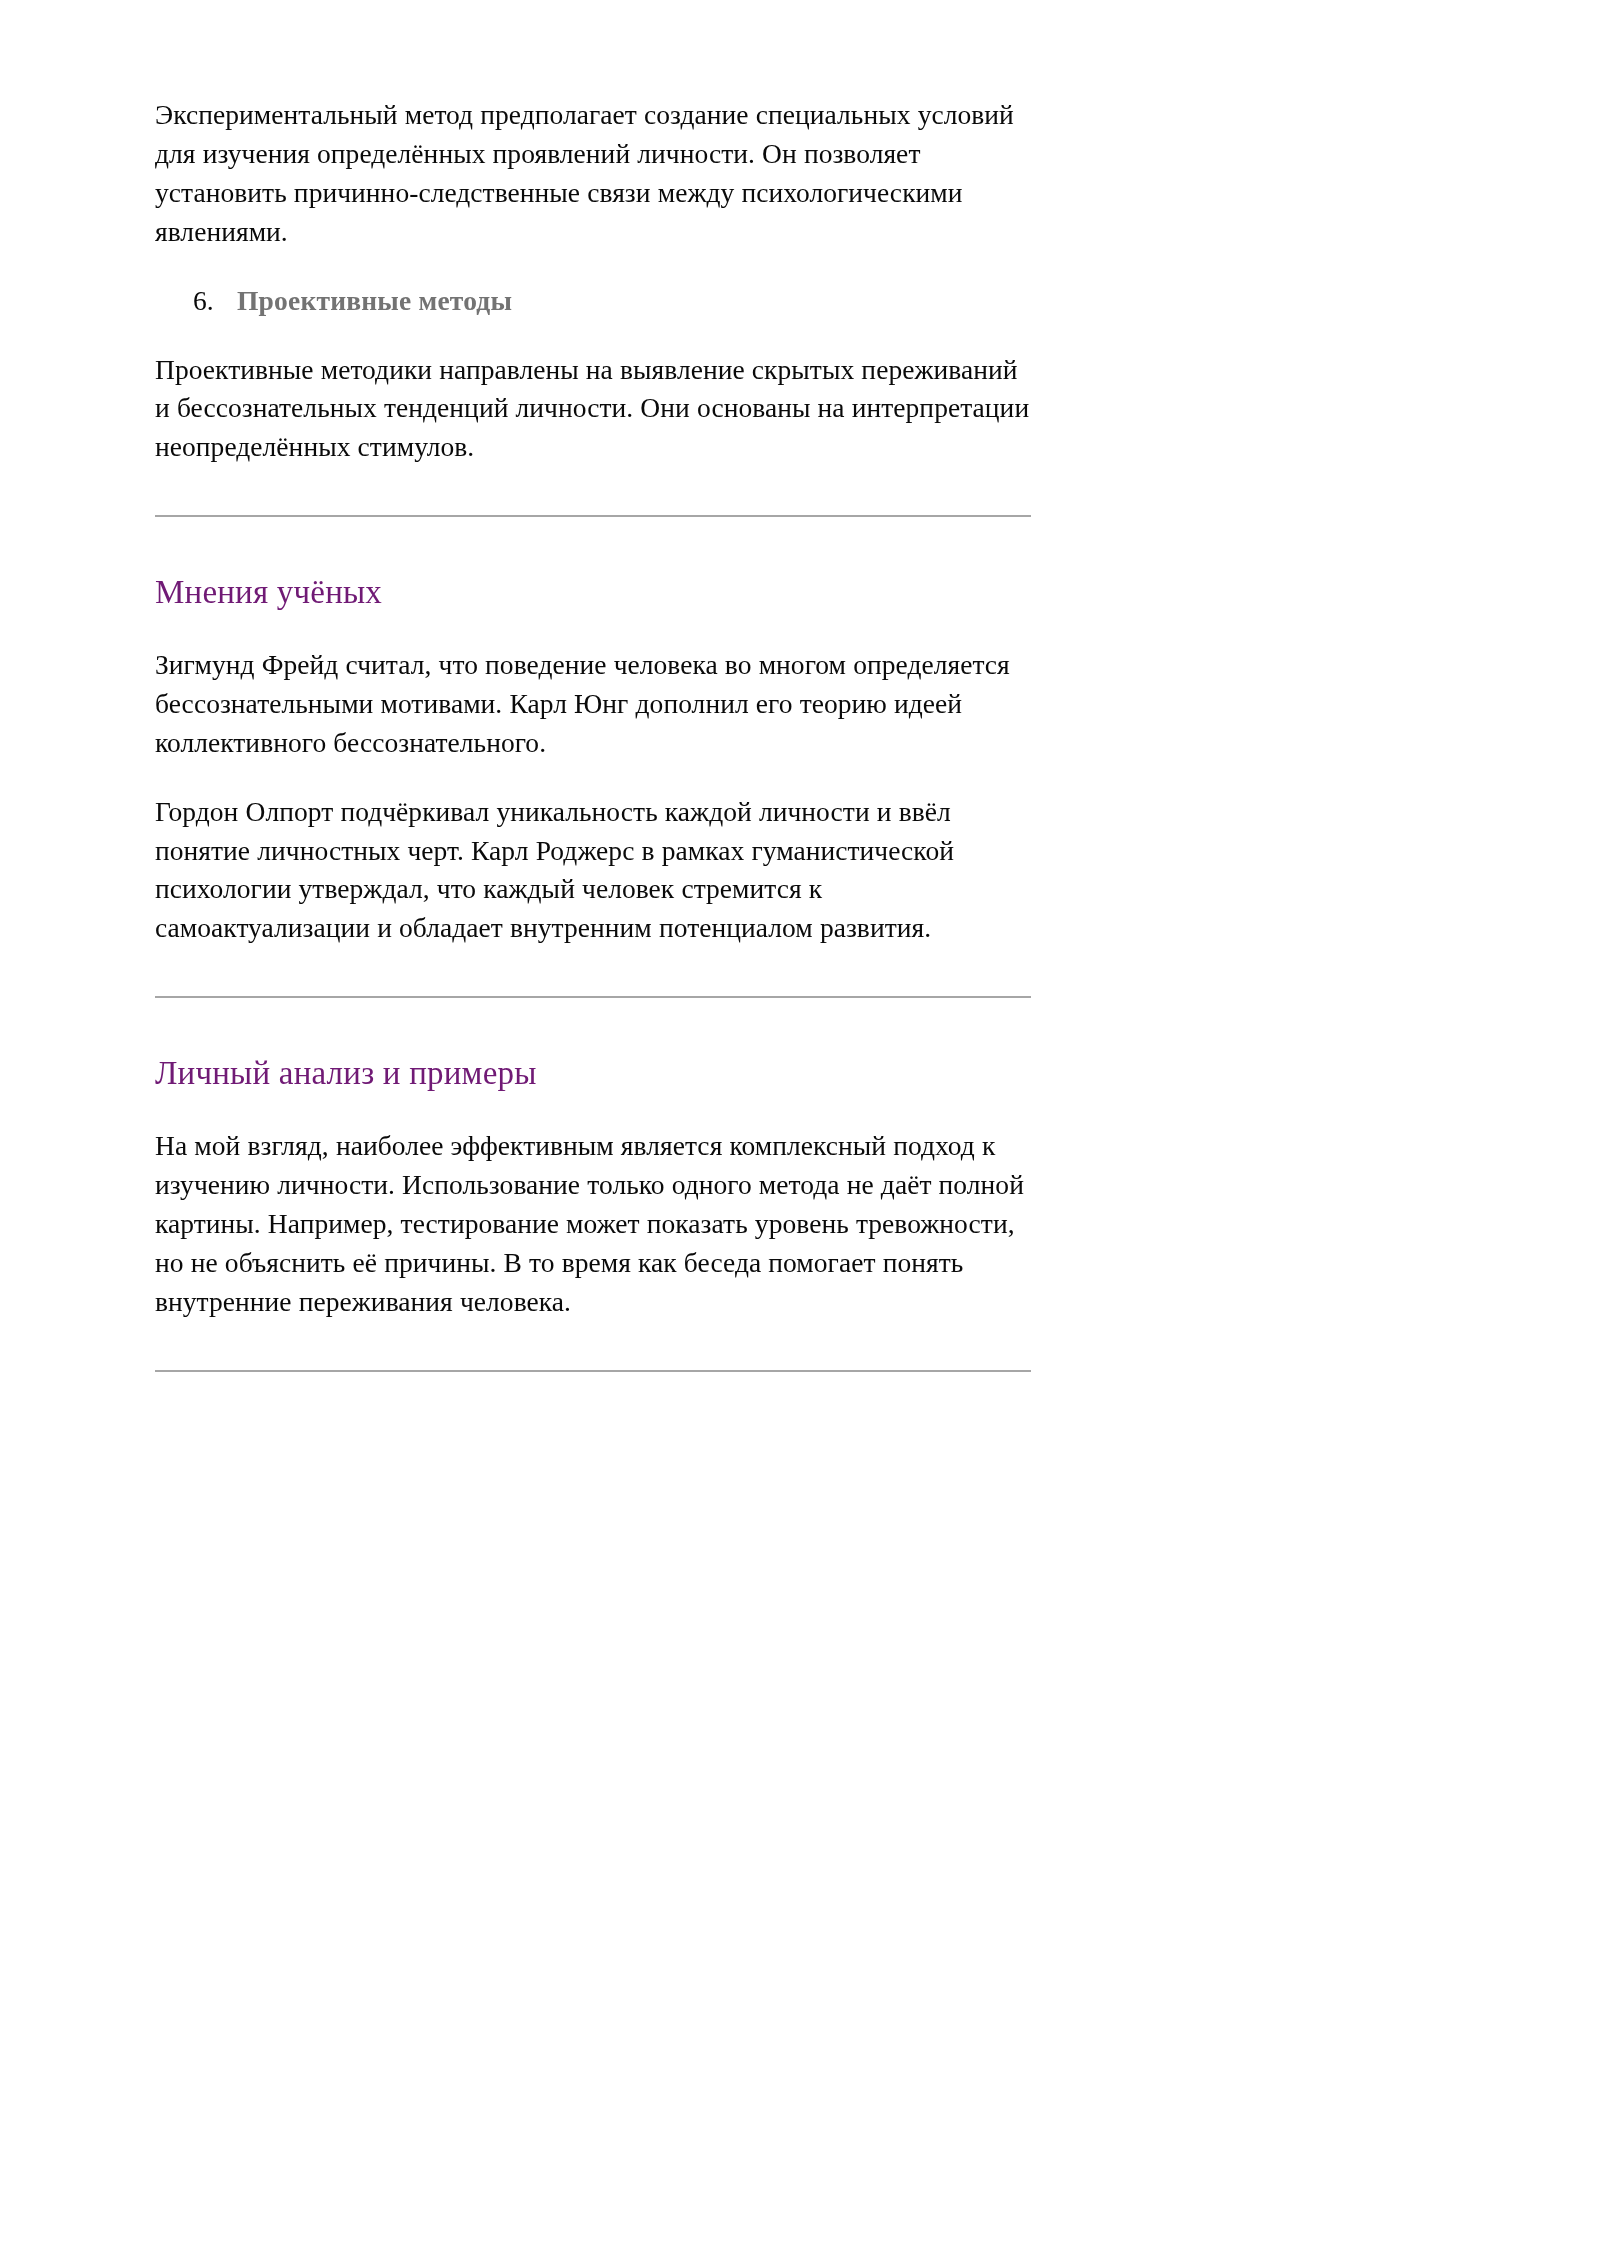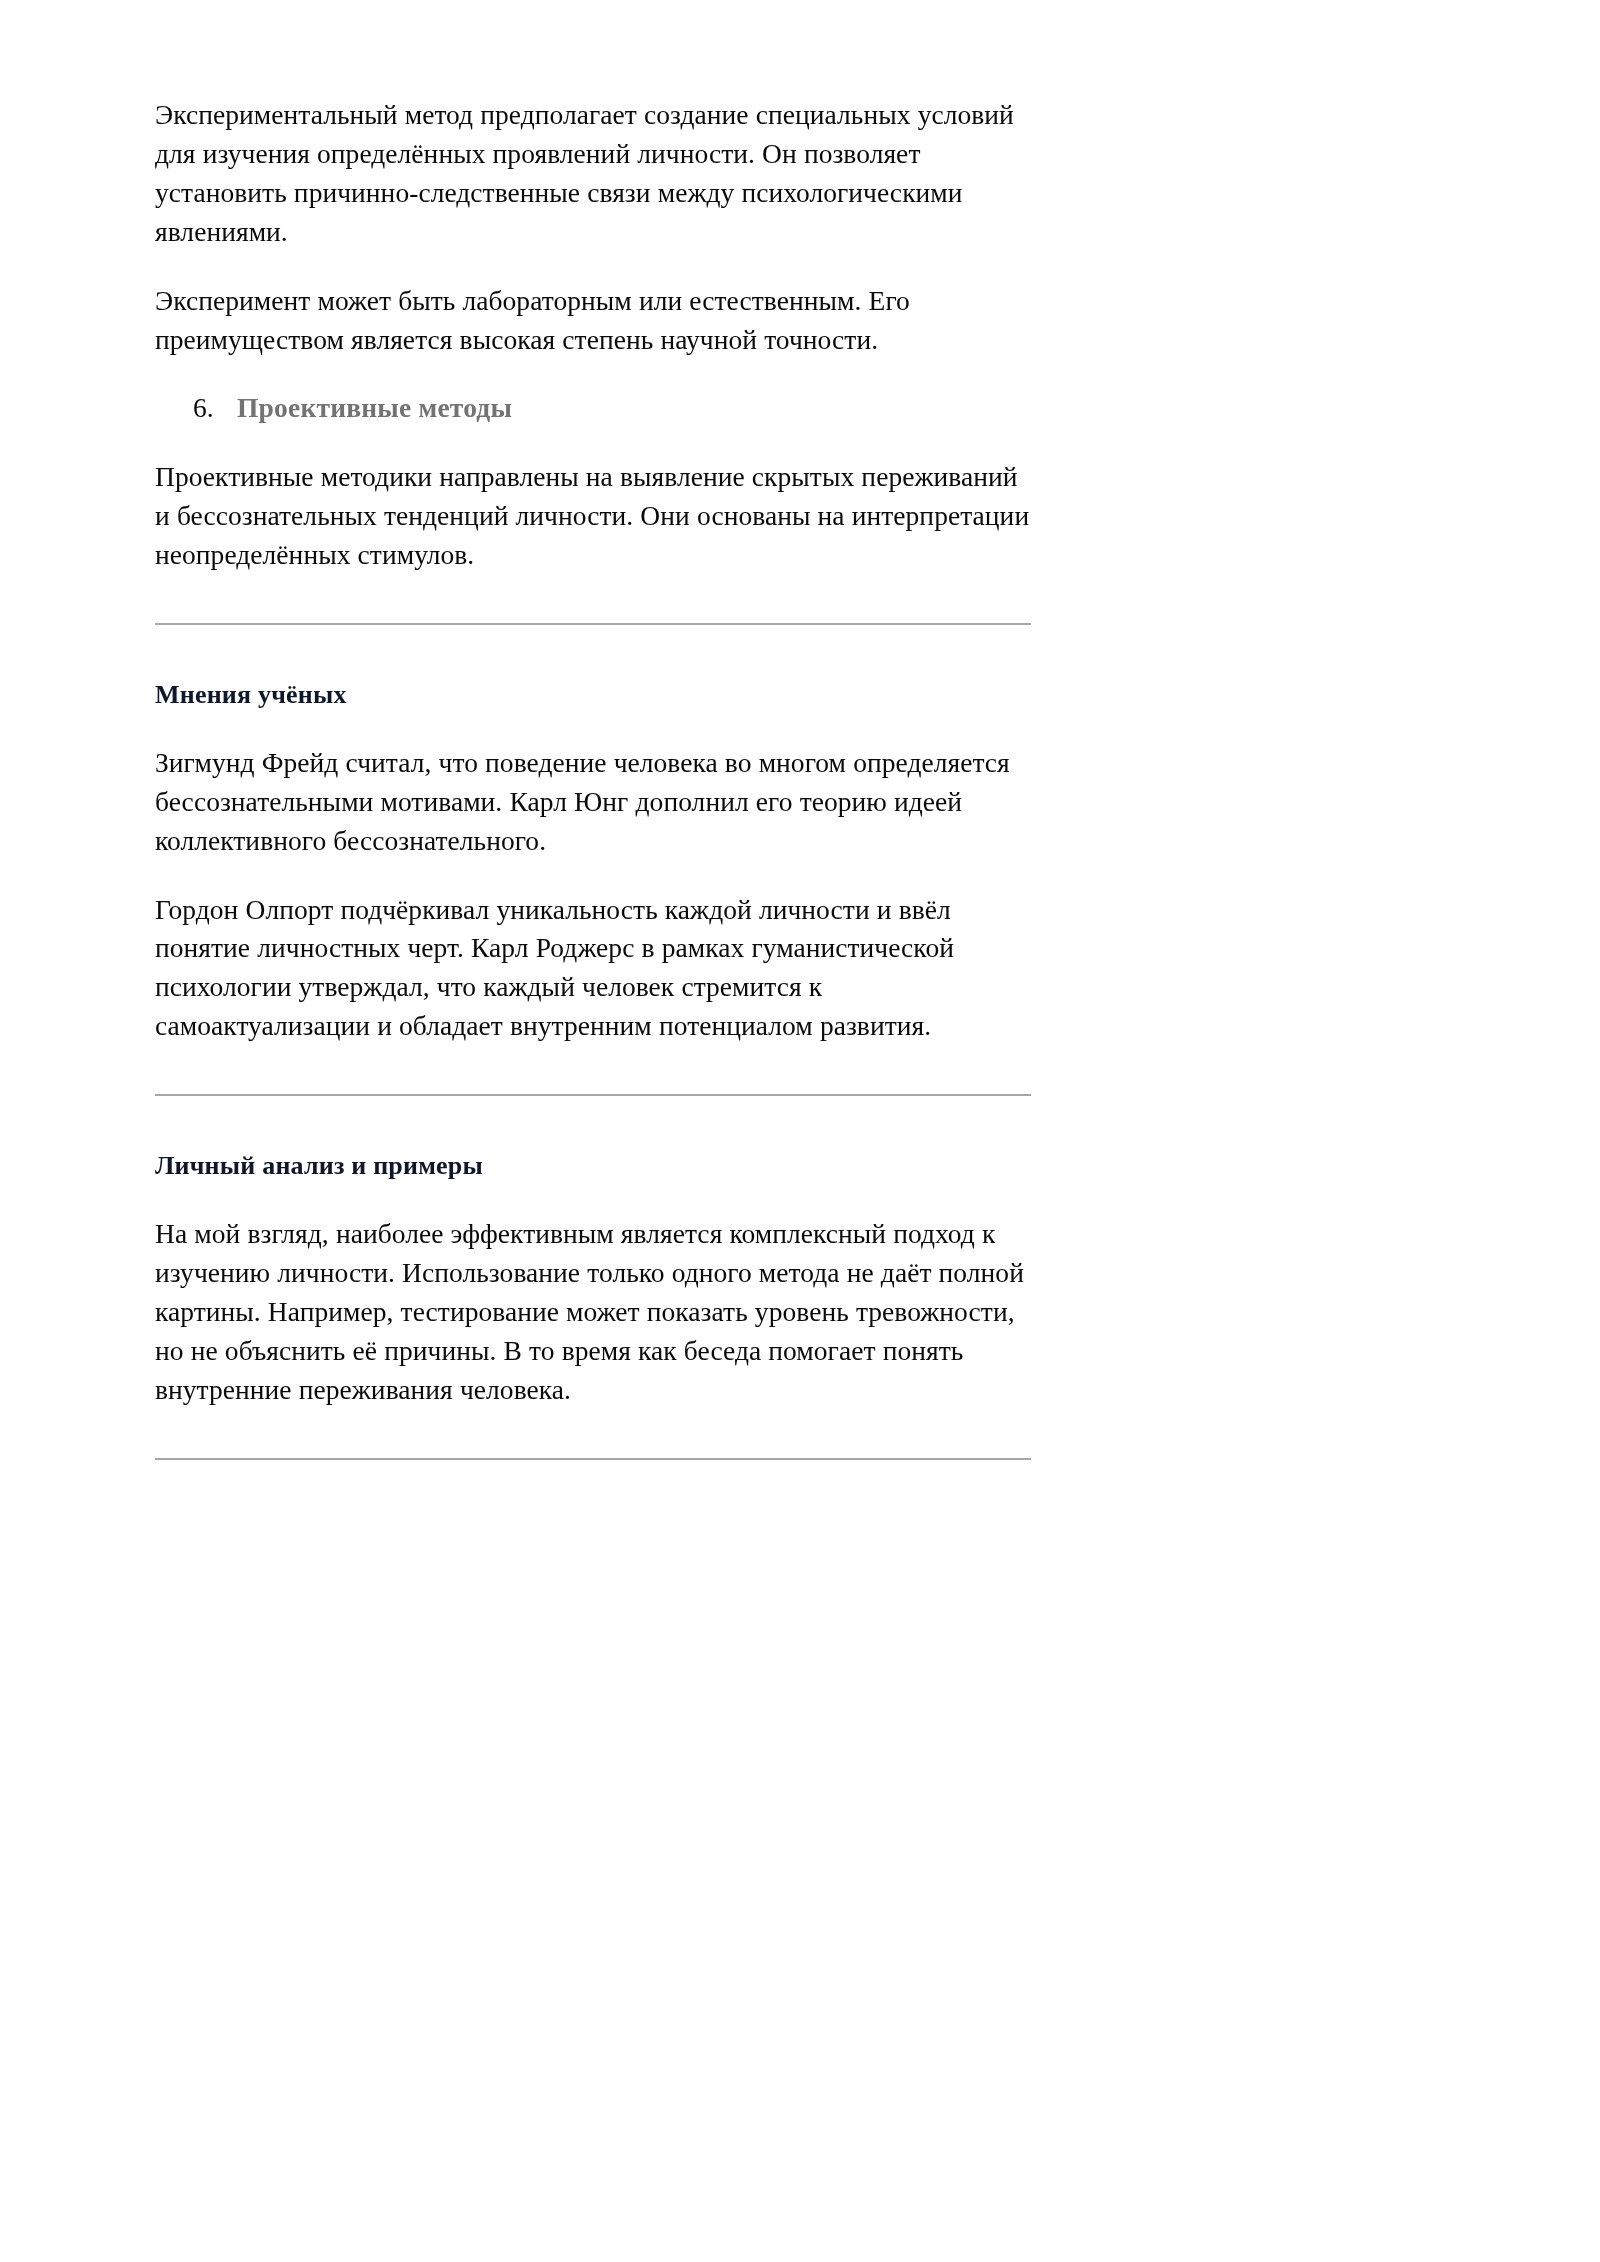--- a/index.html
+++ b/index.html
@@ -58,24 +58,24 @@
     color: #0a0a0a;
   }
   .numbered-heading .htext {
     font-weight: bold;
     color: #737373;
     letter-spacing: 0.2px;
   }
 
   h3.section-heading {
     margin: 0 0 30px 0;
-    font-size: 26px;
+    font-size: 33px;
     line-height: 1.415;
-    font-weight: bold;
-    color: #0f172a;
+    font-weight: normal;
+    color: #701a75;
     letter-spacing: 0.2px;
   }
 
   hr.divider {
     border: none;
     border-top: 2px solid #a6a6a6;
     height: 0;
     margin: 0;
     width: 876px;
   }
@@ -84,21 +84,20 @@
   .gap-after-rule  { height: 52px; }
 </style>
 </head>
 <body>
 
 <div class="page">
   <div class="content">
 
     <p class="para">Экспериментальный метод предполагает создание специальных условий для изучения определённых проявлений личности. Он позволяет установить причинно-следственные связи между психологическими явлениями.</p>
 
-    <p class="para">Эксперимент может быть лабораторным или естественным. Его преимуществом является высокая степень научной точности.</p>
 
     <div class="numbered-heading">
       <span class="num">6.</span>
       <span class="htext">Проективные методы</span>
     </div>
 
     <p class="para">Проективные методики направлены на выявление скрытых переживаний и бессознательных тенденций личности. Они основаны на интерпретации неопределённых стимулов.</p>
 
 
     <div class="gap-before-rule"></div>

